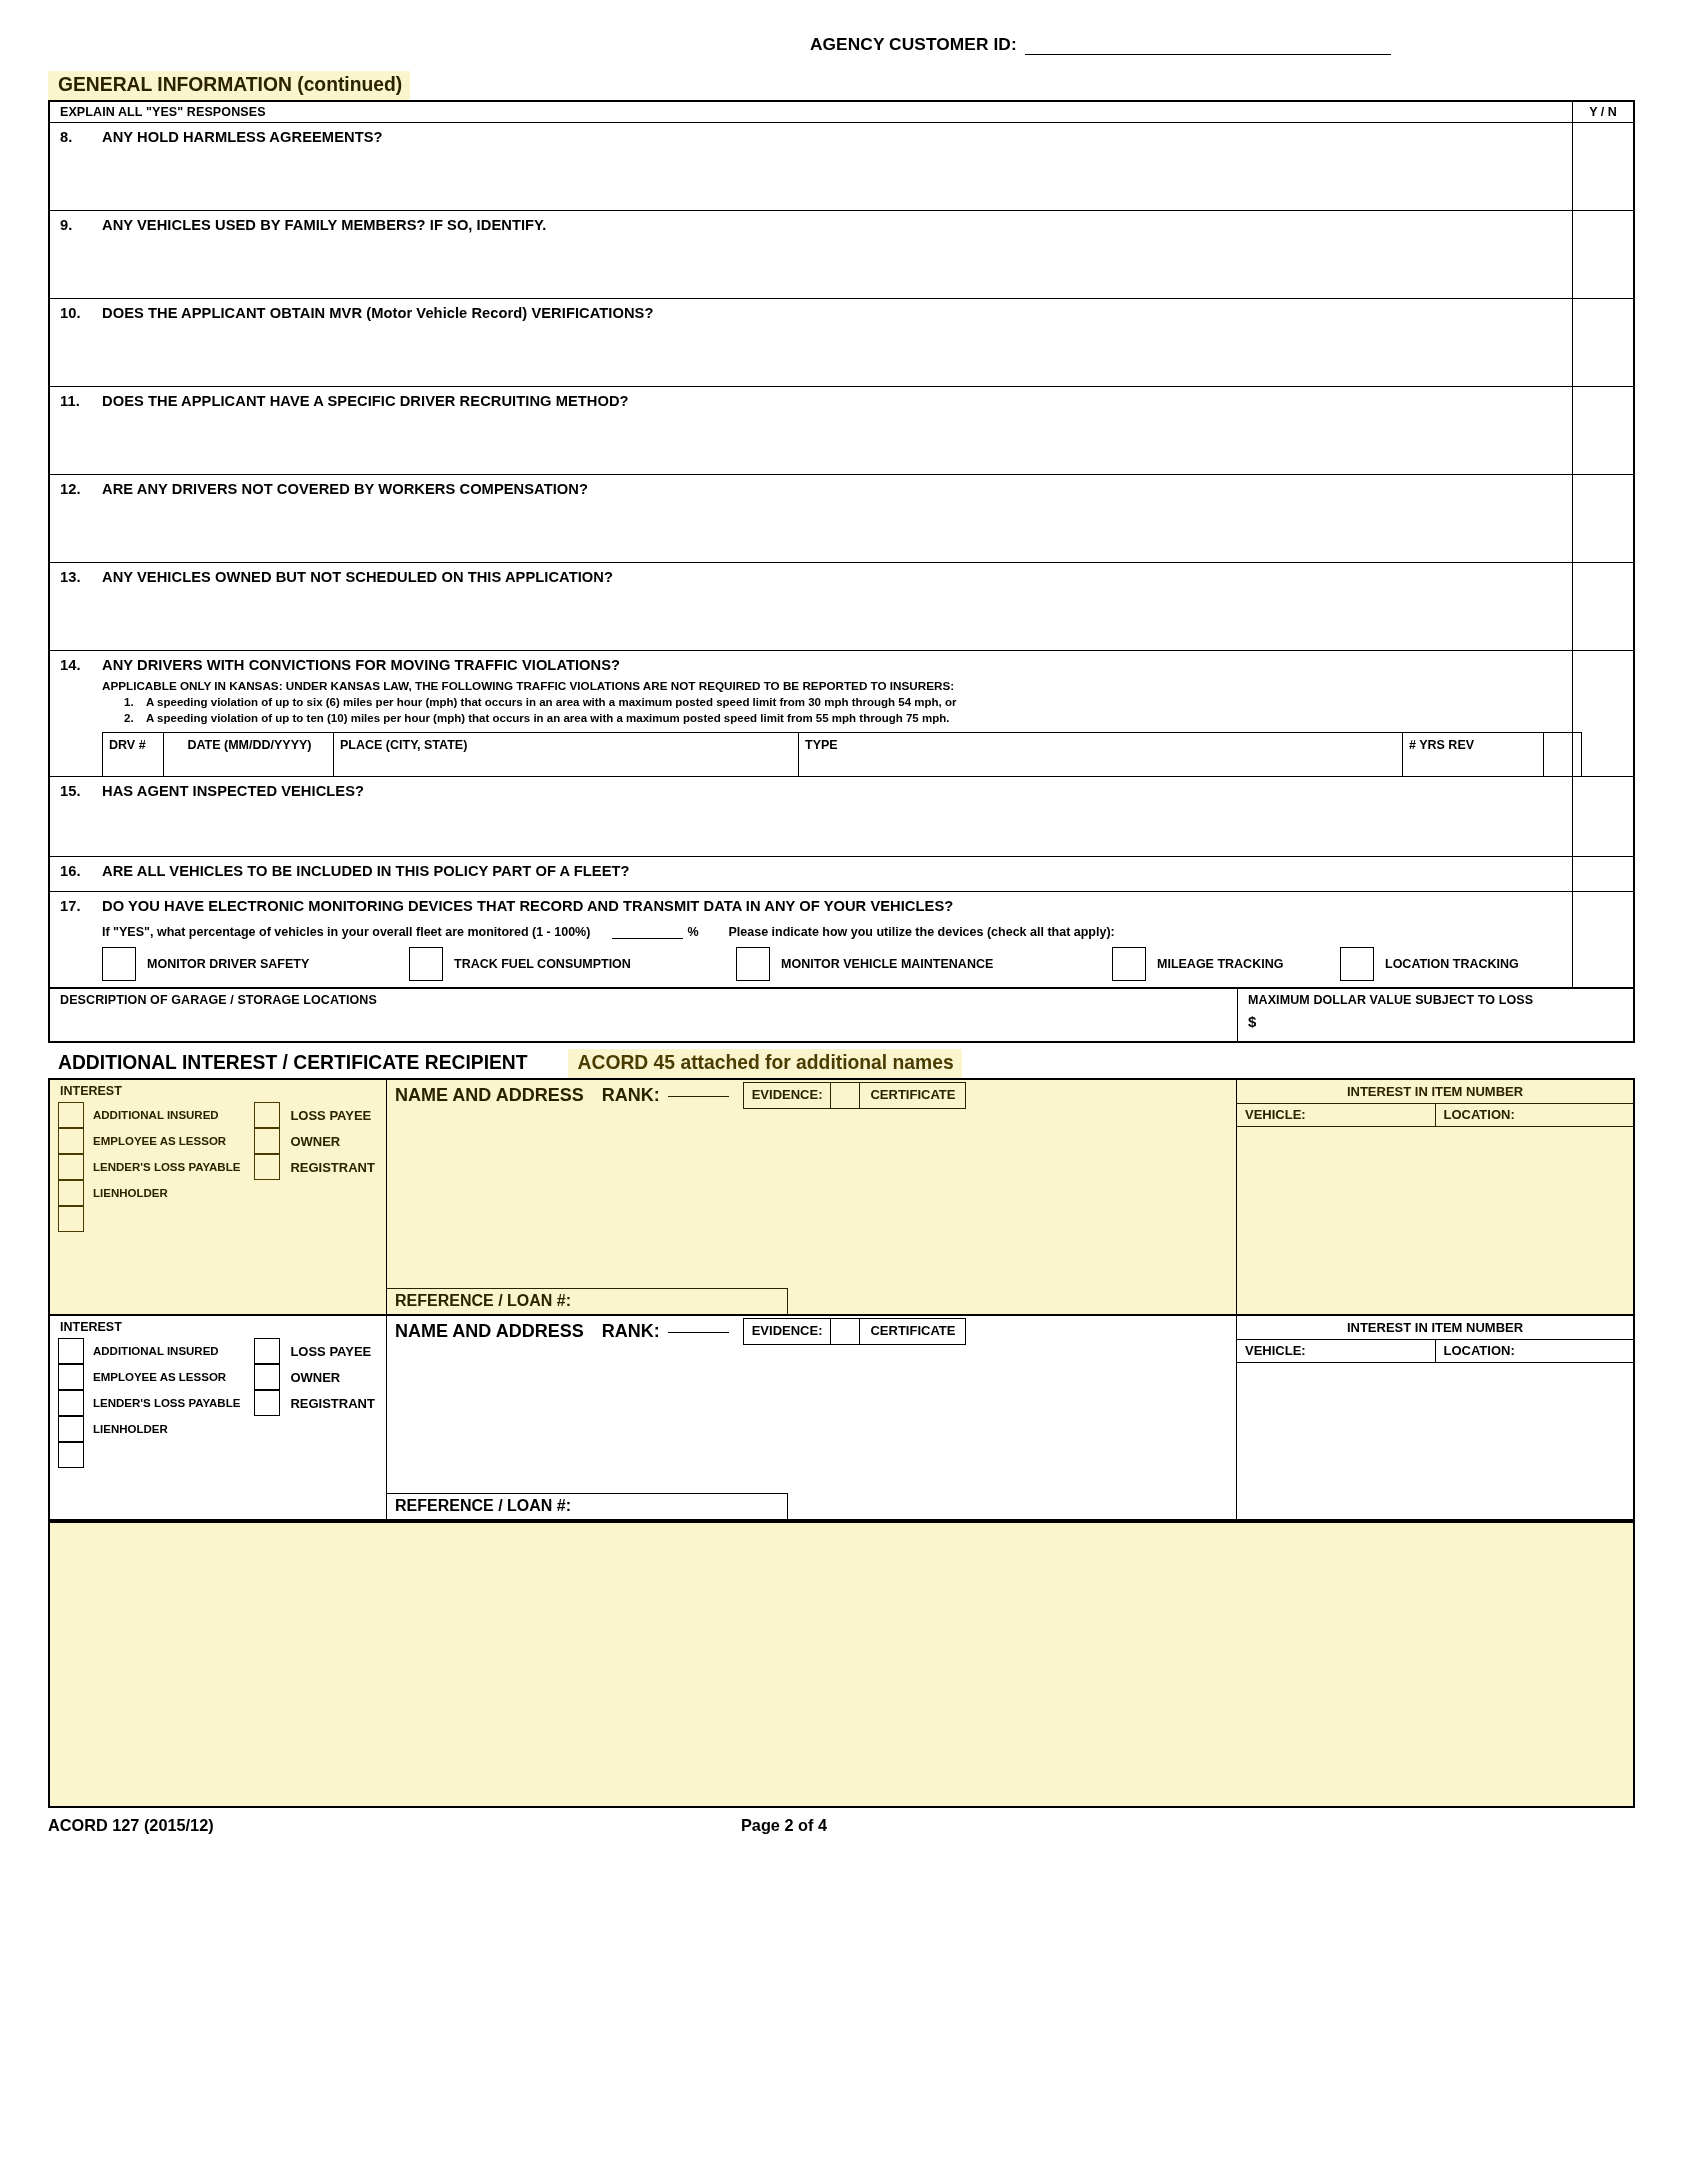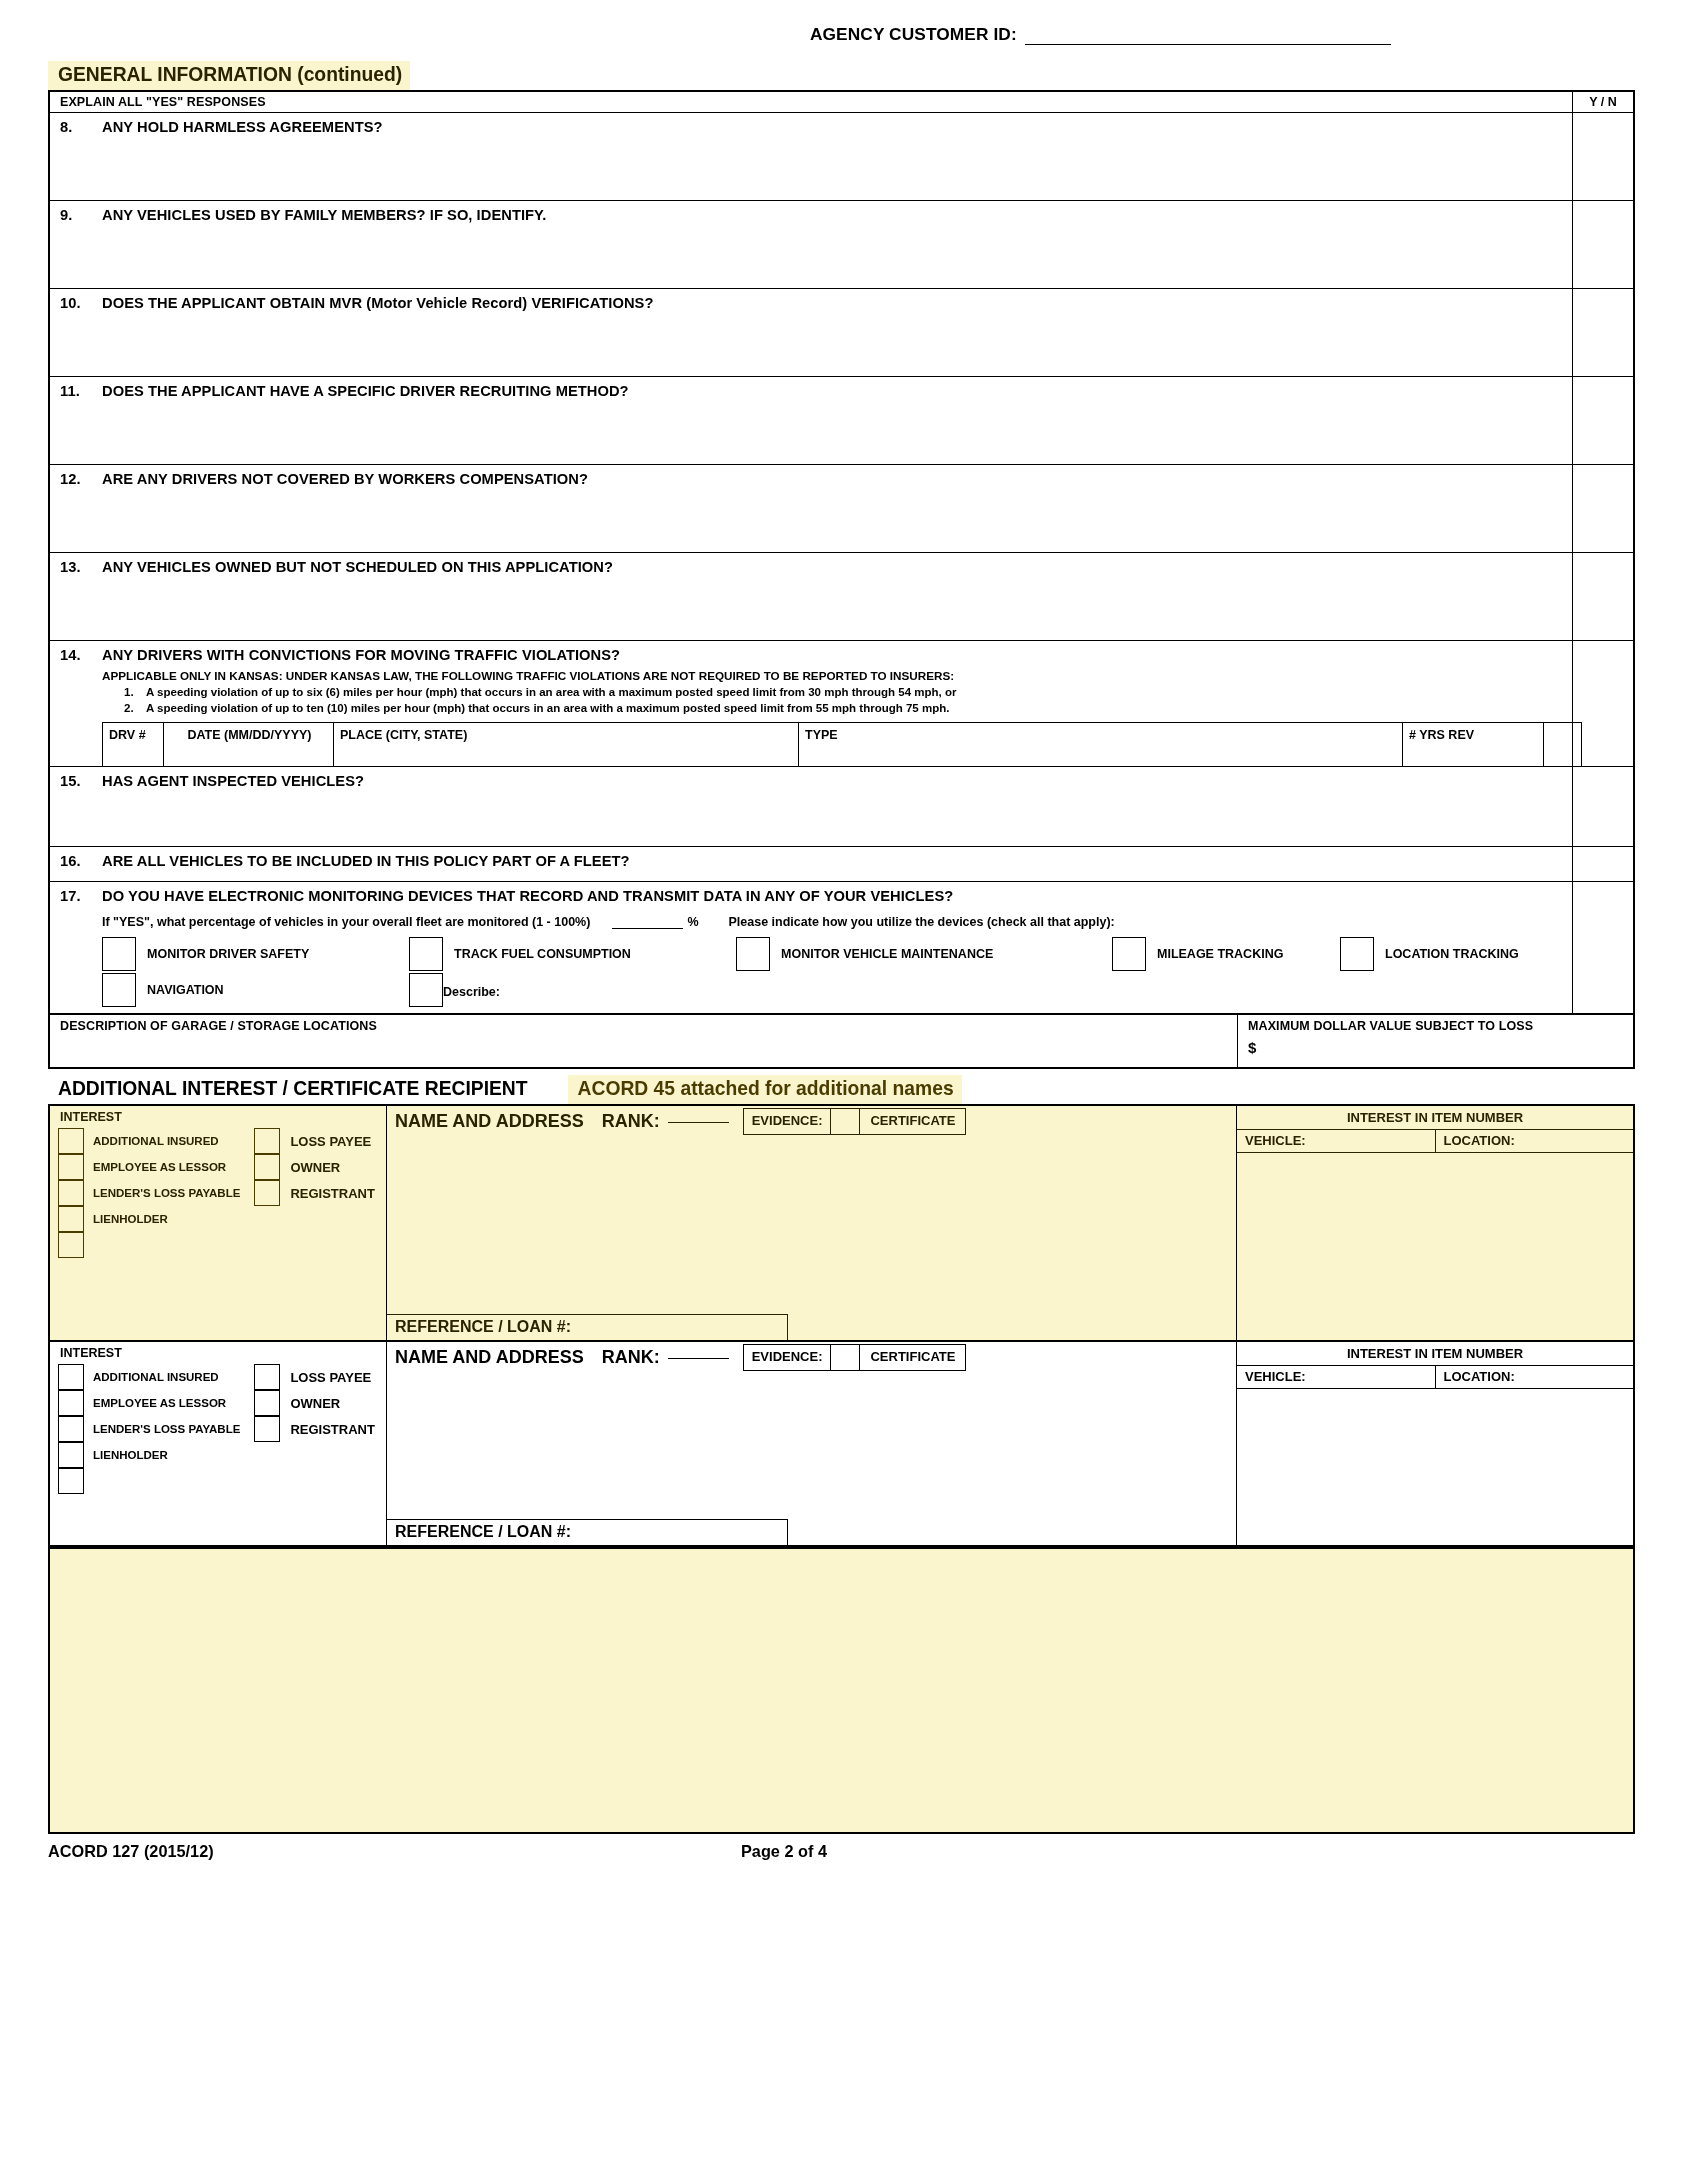--- a/index.html
+++ b/index.html
@@ -9,21 +9,21 @@
     height: 2178px;
     background: #ffffff;
     font-family: "Liberation Sans", sans-serif;
     color: #000000;
     -webkit-font-smoothing: none;
   }
   .page {
     position: relative;
     width: 1683px;
     height: 2178px;
-    padding: 4px 48px;
+    padding: 14px 48px;
   }
 
   
   .top-header {
     position: relative;
     height: 57px;
   }
   .agency-id-wrap {
     position: absolute;
     left: 762px;
@@ -475,30 +475,20 @@
             <div class="cb-group" style="width:228px;">
               <span class="cb"></span>
               <span class="cb-lbl">MILEAGE TRACKING</span>
             </div>
             <div class="cb-group">
               <span class="cb"></span>
               <span class="cb-lbl">LOCATION TRACKING</span>
             </div>
           </div>
 
-          <div class="cb-row2">
-            <div class="cb-group" style="width:307px;">
-              <span class="cb"></span>
-              <span class="cb-lbl">NAVIGATION</span>
-            </div>
-            <div class="cb-group" style="width:327px;">
-              <span class="cb"></span>
-              <span class="describe">Describe:</span>
-            </div>
-          </div>
         </div>
       </div>
       <div class="q-ans"></div>
     </div>
 
     <div class="garage-row">
       <div class="garage-left">
         <div class="small-cap">DESCRIPTION OF GARAGE / STORAGE LOCATIONS</div>
       </div>
       <div class="garage-right">

